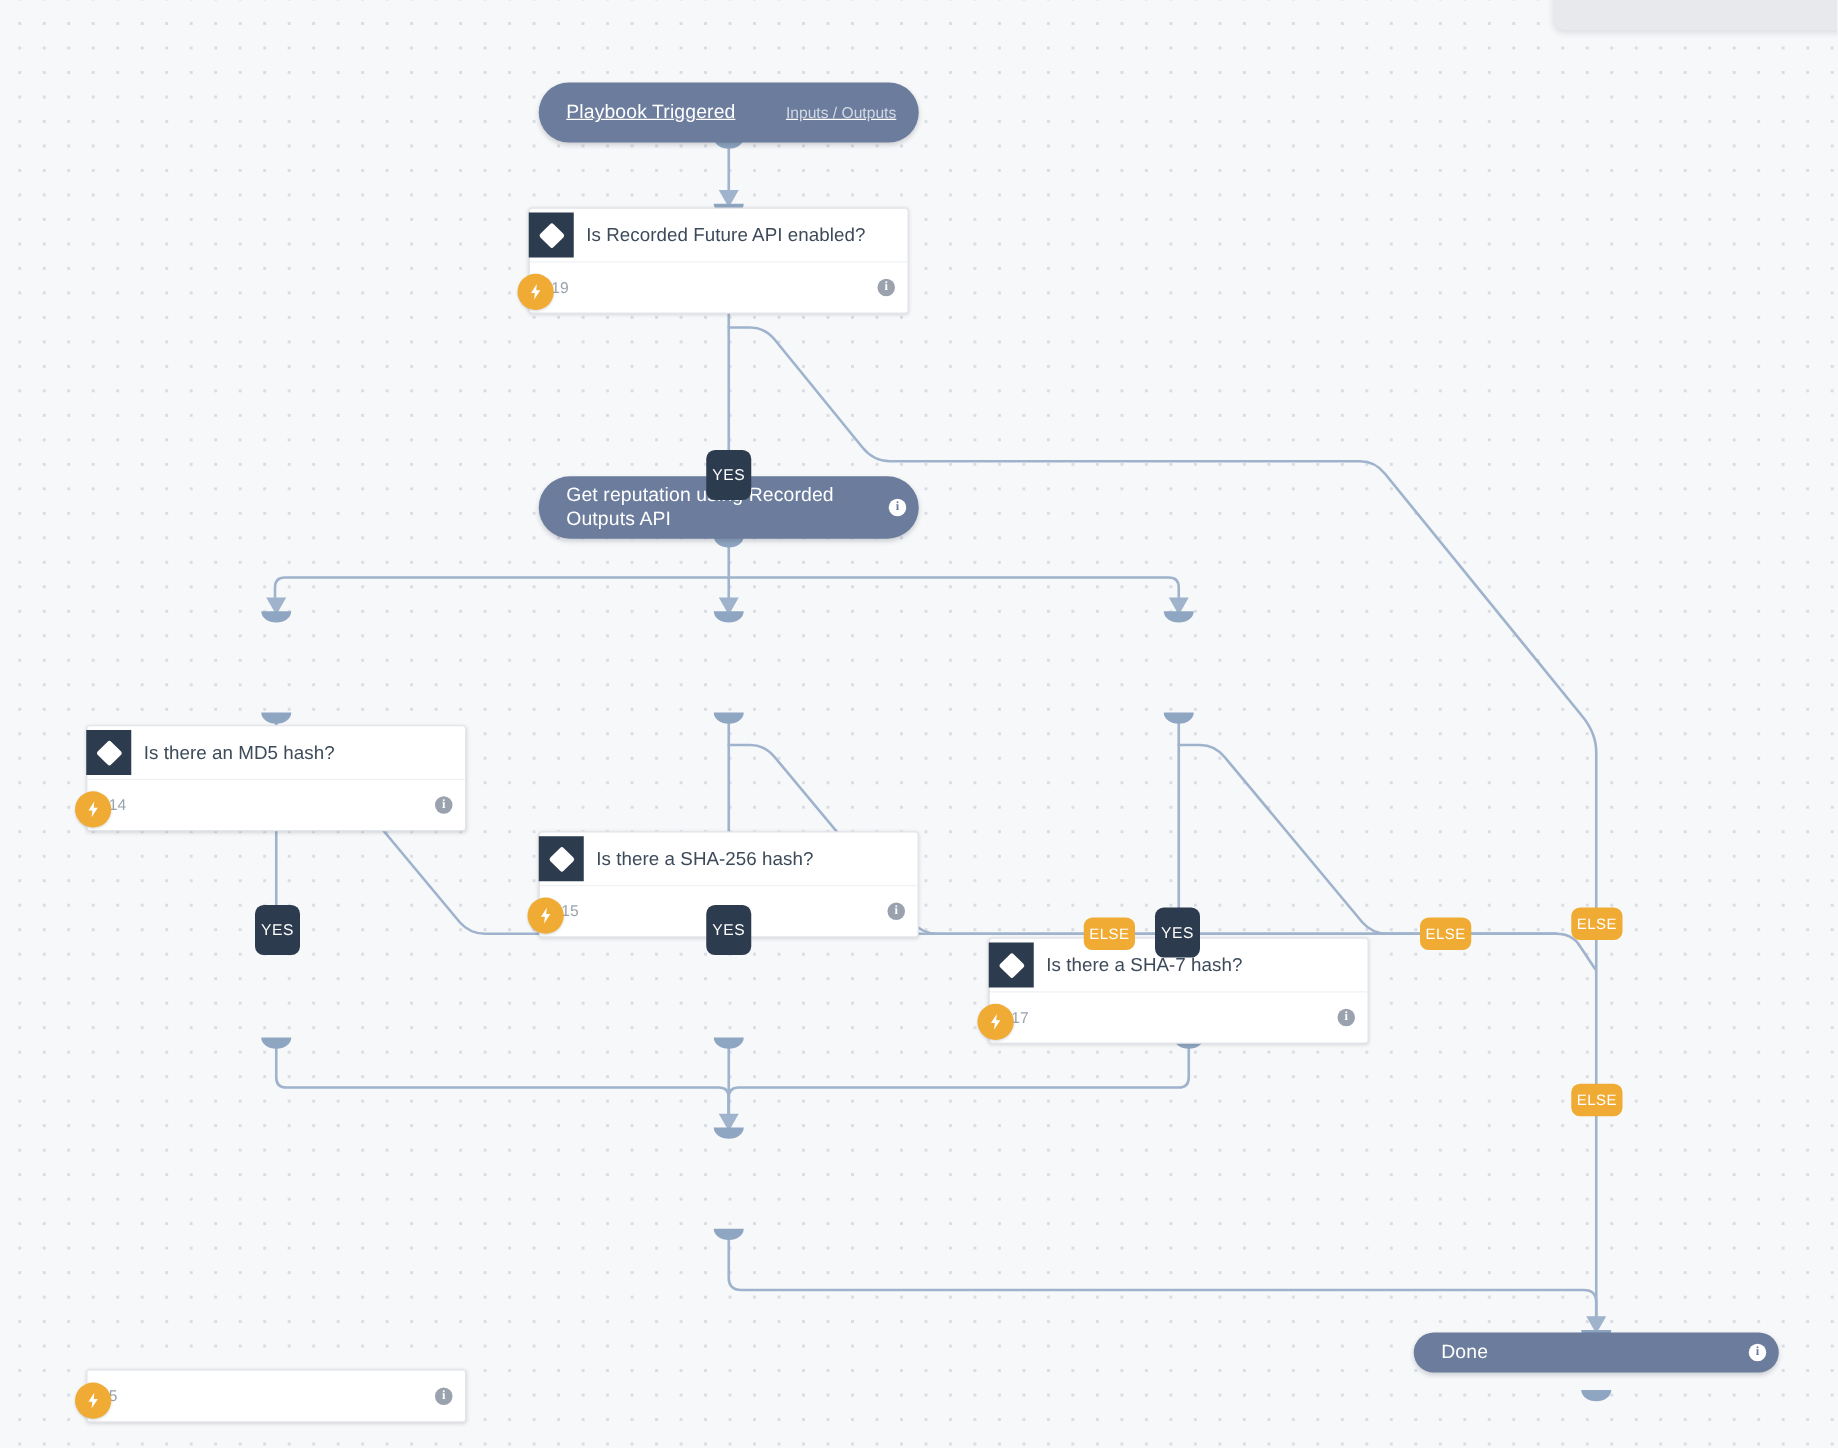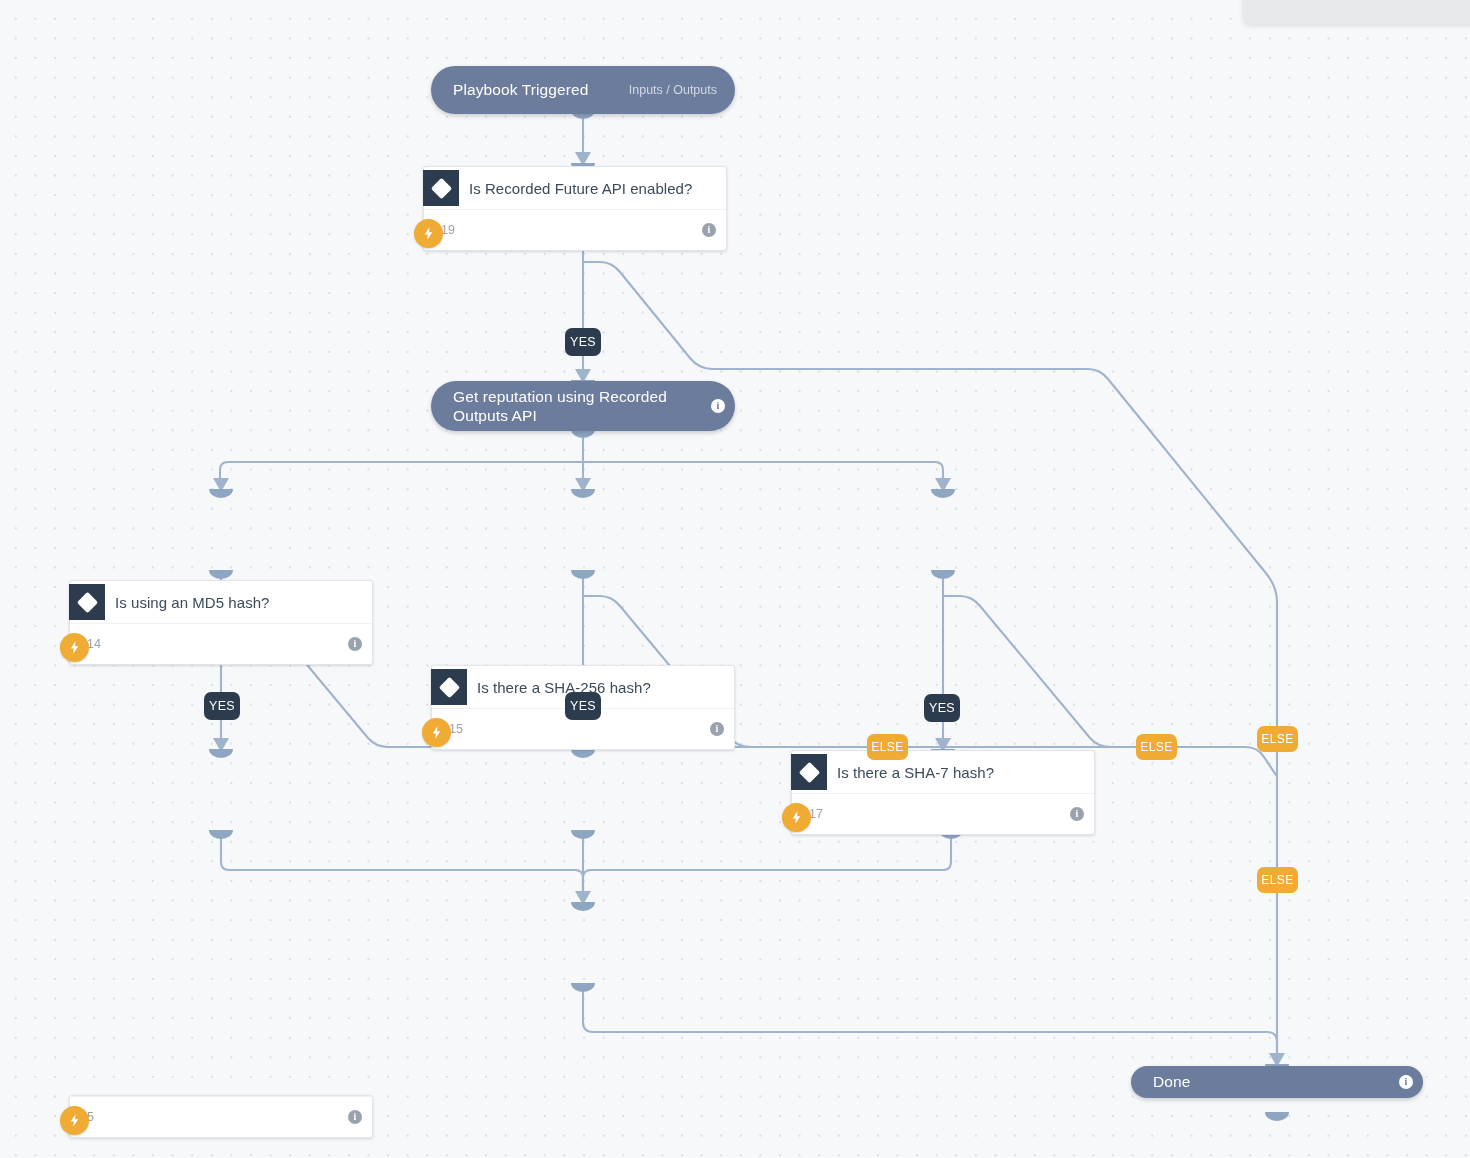--- a/index.html
+++ b/index.html
@@ -190,21 +190,22 @@
     font-size: 12.5px;
     letter-spacing: 0.4px;
     display: flex;
     align-items: center;
     justify-content: center;
     box-sizing: border-box;
   }
   .branch-yes {
     background: #2c3b4d;
     width: 36px;
-    height: 28px;
+    height: 40px;
+    margin-top: 32px;
   }
   .branch-else {
     background: #f0ab34;
     width: 41px;
     height: 26px;
     font-size: 12px;
   }
 </style>
 </head>
 <body>
@@ -284,21 +285,21 @@
       <path d="M571,830 a12,9 0 0 0 24,0 Z"></path>
       <path d="M209,830 a12,9 0 0 0 24,0 Z"></path>
       <path d="M939,830 a12,9 0 0 0 24,0 Z"></path>
       <path d="M571,902 a12,9 0 0 0 24,0 Z"></path>
       <path d="M571,983 a12,9 0 0 0 24,0 Z"></path>
       <path d="M1265,1064 a12,9 0 0 0 24,0 Z"></path>
       <path d="M1265,1112 a12,9 0 0 0 24,0 Z"></path>
     </g>
   </svg>
 
-  <div class="node pill" style="left:431px; top:66px; width:304px; height:48px;">
+  <div class="node pill" style="left:431px; top:66px; width:304px; height:48px;text-decoration:underline;">
     <span class="pill-title">Playbook Triggered</span>
     <span class="pill-sub">Inputs / Outputs</span>
   </div>
 
   <div class="node card" style="left:423px; top:166px;">
     <div class="card-top">
       <div class="type-badge-cond">
         <div class="diamond"></div>
       </div>
       <span class="card-title">Is Recorded Future API enabled?</span>
@@ -321,21 +322,21 @@
   <div class="node pill" style="left:431px; top:381px; width:304px; height:50px;">
     <span class="pill-title">Get reputation using Recorded Outputs API</span>
     <span class="info-dot on-pill">i</span>
   </div>
 
   <div class="node card" style="left:69px; top:495px;">
     <div class="card-top">
       <div class="type-badge-cond">
         <div class="diamond"></div>
       </div>
-      <span class="card-title">Is using an MD5 hash?</span>
+      <span class="card-title">Is there an MD5 hash?</span>
     </div>
     <div class="card-bottom">
       <div class="bolt">
         <svg width="15" height="15" viewBox="0 0 24 24" aria-hidden="true">
           <path d="M13.5 2 L6 13.5 h5 L10 22 L18 10 h-5.2 Z" fill="#ffffff"></path>
         </svg>
       </div>
       <span class="card-id">#14</span>
       <span class="info-dot">i</span>
     </div>

